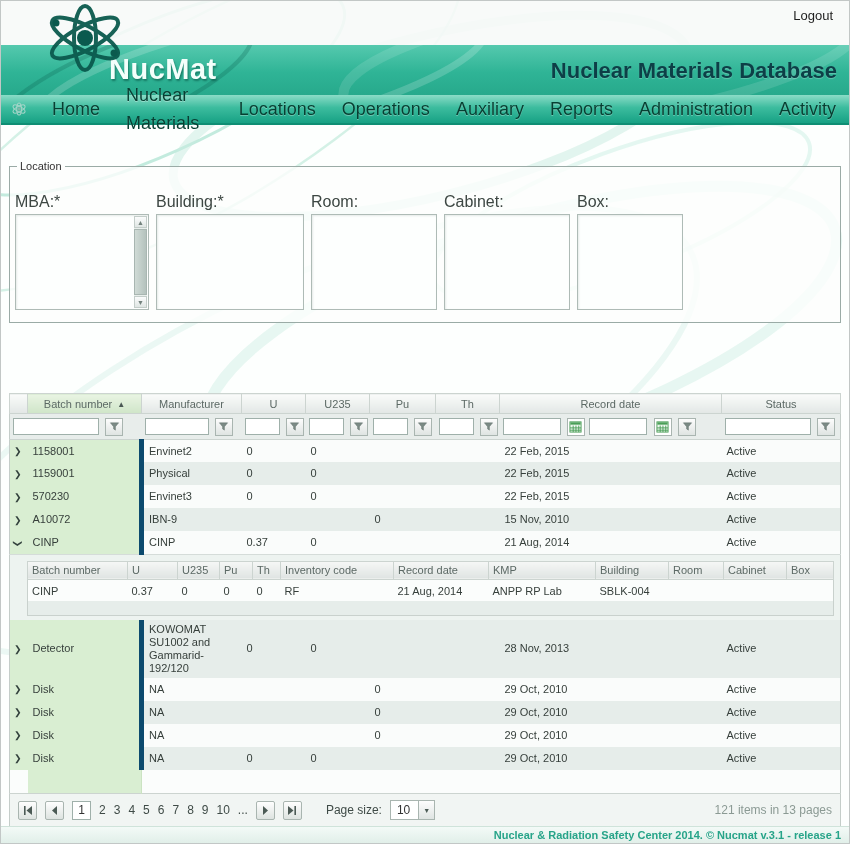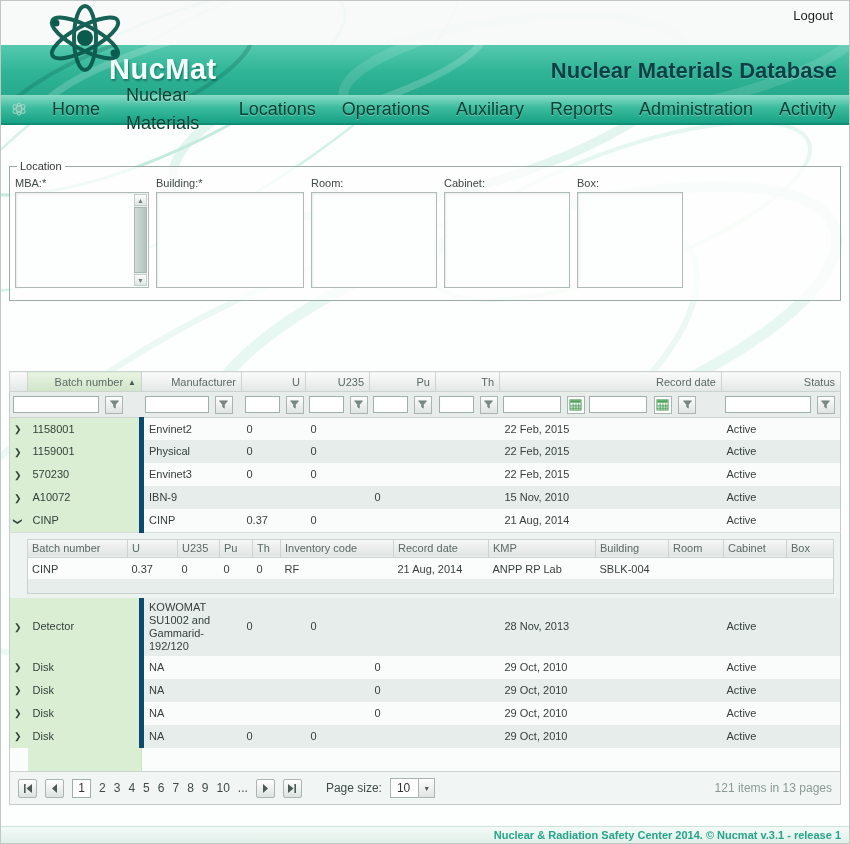--- a/index.html
+++ b/index.html
@@ -18,33 +18,33 @@
   .atom{position:absolute;left:22px;top:2px;z-index:6;overflow:visible}
   
   .nav{position:relative;z-index:2;height:30px;background:linear-gradient(180deg,#8bdcc7 0%,#3cbc9e 45%,#17a184 100%);border-bottom:2px solid #0f8e74;display:flex;align-items:center;padding-left:10px}
   .nav .navatom{margin-right:12px}
   .nav a{font-size:18px;color:#073f32;text-decoration:none;padding:4px 13px;line-height:28px;text-shadow:0 1px 0 rgba(255,255,255,.3);cursor:pointer}
   
   .content{position:relative;z-index:1;padding:0 8px}
   fieldset.loc{margin-top:35px;border:1px solid #9aaba6;background:rgba(252,254,253,.8);padding:2px 5px 12px 5px}
   fieldset.loc legend{font-size:11px;color:#333;padding:0 3px;margin-left:2px}
   .locrow{display:flex;gap:7px}
-  .lgroup .lbl{font-size:11px;color:#3d4743;margin:3px 0 3px;display:block}
+  .lgroup .lbl{font-size:16px;color:#3d4743;margin:19px 0 3px;display:block}
   .w1{width:134px}.w2{width:122px}.w3{width:148px}.w4{width:126px}.w5{width:126px}.w6{width:106px}
   .lb{position:relative;border:1px solid #aebbb6;background:#fdfffe;height:96px;overflow:hidden;font-size:11px;color:#3d4743;box-shadow:inset 1px 1px 2px rgba(120,140,135,.18)}
   .lb .items{position:absolute;top:1px;left:1px;right:15px;bottom:1px}
   .lb.noscroll .items{right:1px}
   .lb .it{padding:2px 3px 2px 5px;line-height:13px;cursor:pointer}
   .lb .it.sel{background:linear-gradient(180deg,#c9d7d1,#a9bcb4)}
   .sb{position:absolute;top:1px;bottom:1px;right:1px;width:13px;background:#e9efec;display:flex;flex-direction:column;align-items:stretch}
   .sb .ar{font-size:7px;color:#73827d;line-height:11px;text-align:center;background:linear-gradient(180deg,#fbfcfc,#dfe6e3);border:1px solid #c3cdc9;height:12px;cursor:pointer}
   .sb .thumb{flex:1;margin:1px 0;background:linear-gradient(90deg,#d0dbd6,#b4c2bd);border:1px solid #a8b6b1;cursor:grab}
   
   table.grid{width:100%;border-collapse:collapse;table-layout:fixed;margin-top:70px;background:#fbfdfc;border:1px solid #c4cdc9}
-  .grid th{height:20px;background:linear-gradient(180deg,#fafbfa,#e2e7e5);border:1px solid #ccd4d0;font-size:11px;font-weight:normal;color:#5c6965;text-align:right;padding:0 5px;white-space:nowrap;overflow:hidden;cursor:pointer}
+  .grid th{height:20px;background:linear-gradient(180deg,#fafbfa,#e2e7e5);border:1px solid #ccd4d0;font-size:11px;font-weight:normal;color:#5c6965;text-align:center;padding:0 5px;white-space:nowrap;overflow:hidden;cursor:pointer}
   .grid th.sorted{background:linear-gradient(180deg,#e9f4e3,#cfe5c8)}
   .sarr{font-size:8px;color:#4a5754;margin-left:5px;vertical-align:1px}
   .fr td{background:#e8edeb;border-bottom:1px solid #ccd4d0;padding:3px 3px;white-space:nowrap;overflow:hidden}
   input.flt{height:17px;border:1px solid #9fb0aa;background:#fff;font-size:11px;padding:0 2px;vertical-align:middle;font-family:"Liberation Sans",sans-serif}
   .fw-b{width:86px}.fw-m{width:64px}.fw-s{width:35px}.fw-d{width:58px}.fw-st{width:86px}
   .fbtn,.cbtn{width:18px;height:18px;border:1px solid #a9b5b0;background:linear-gradient(180deg,#fdfdfd,#dfe4e2);vertical-align:middle;margin-left:2px;display:inline-flex;align-items:center;justify-content:center;padding:0;cursor:pointer}
   .cbtn{background:#fff}
   .dr td{font-size:11px;color:#363f3b;height:23px;padding:3px 5px;vertical-align:middle;line-height:13px}
   .dr.a td{background:#fafcfb}
   .dr.b td{background:#e6edea}

